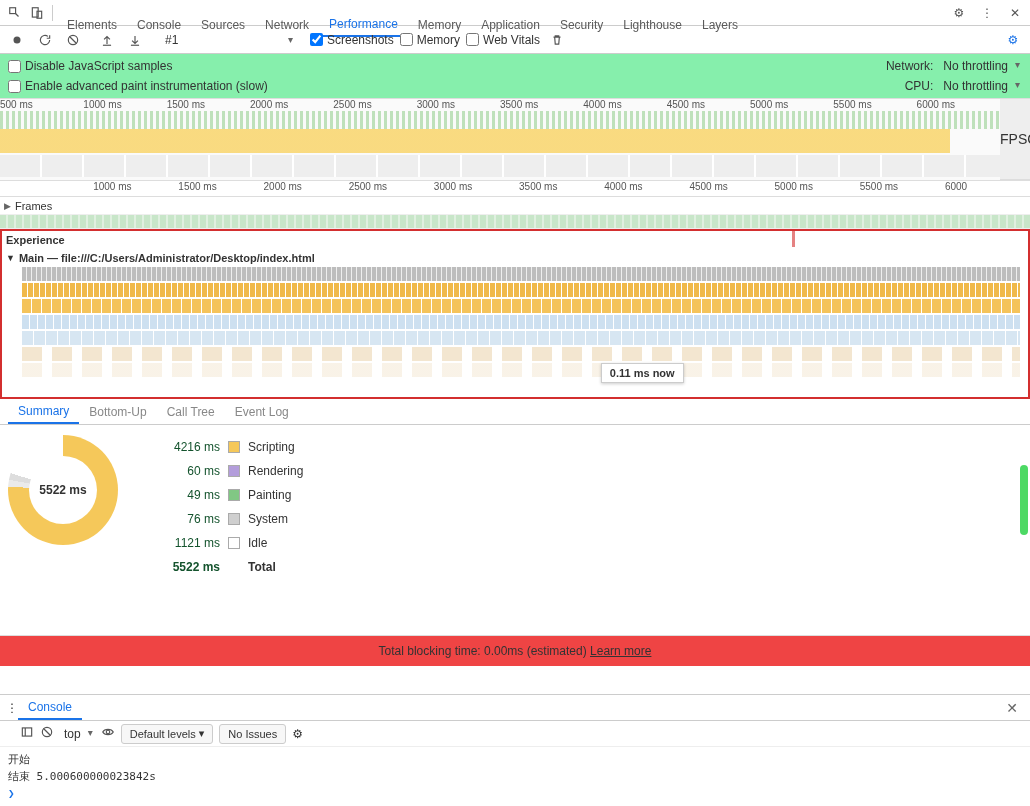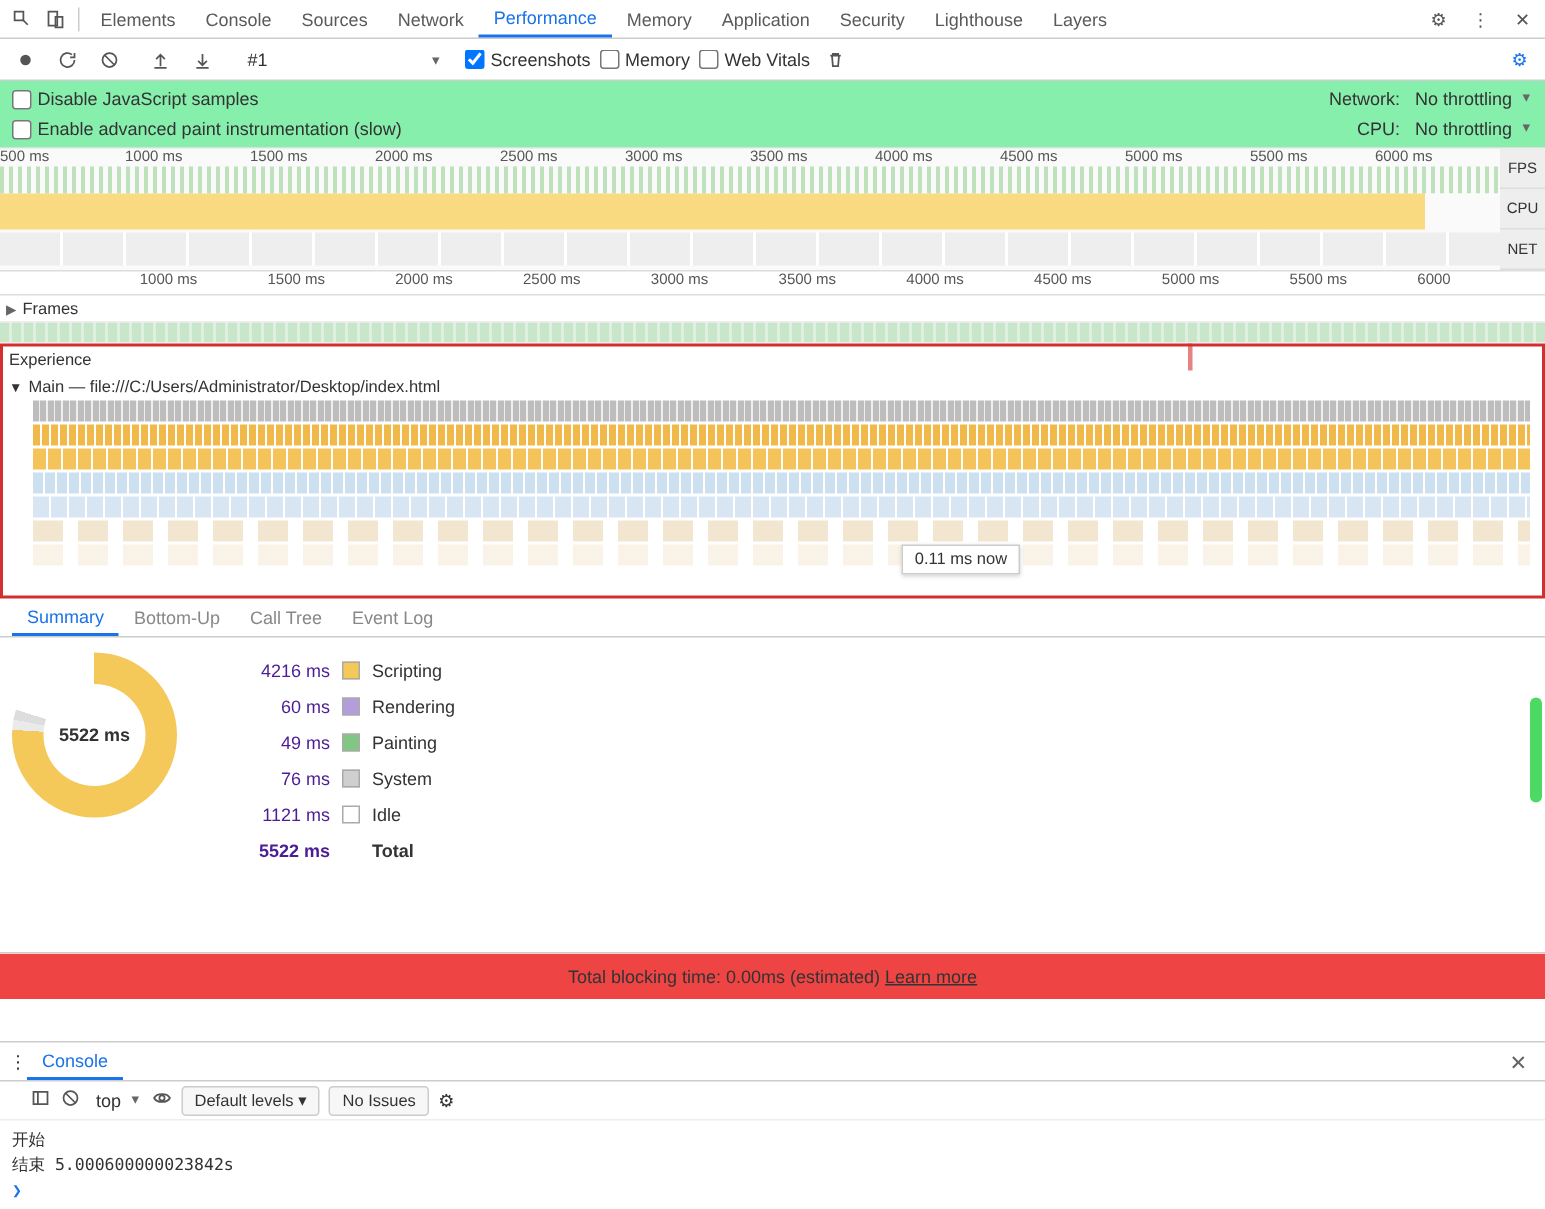--- a/index.html
+++ b/index.html
@@ -3,21 +3,21 @@
 <meta charset="utf-8">
 <style>
 * { box-sizing: border-box; margin: 0; padding: 0; }
 body { font-family: "Segoe UI", Arial, sans-serif; font-size: 12px; color: #333; background: #fff; width: 1030px; height: 806px; overflow: hidden; position: relative; }
 
 
 .tabs-bar { height: 26px; border-bottom: 1px solid #ccc; display: flex; align-items: center; padding: 0 4px; }
 .tabs-bar .icon-btn { width: 22px; height: 22px; display: flex; align-items: center; justify-content: center; color: #555; cursor: pointer; }
 .tabs-bar .divider { width: 1px; height: 16px; background: #ccc; margin: 0 4px; }
 .main-tabs { display: flex; height: 100%; }
-.main-tab { padding: 0 10px; display: flex; align-items: center; color: #5a5a5a; cursor: pointer; height: 100%; }
+.main-tab { padding: 0 10px; display: flex; align-items: center; color: #5a5a5a; cursor: pointer; height: 100%; margin-top: 12px; }
 .main-tab.active { color: #1a73e8; border-bottom: 2px solid #1a73e8; }
 .tabs-right { margin-left: auto; display: flex; align-items: center; gap: 6px; }
 
 
 .controls-bar { height: 28px; border-bottom: 1px solid #ccc; display: flex; align-items: center; padding: 0 6px; gap: 6px; }
 .controls-bar .icon-btn { width: 22px; height: 22px; display: flex; align-items: center; justify-content: center; color: #555; cursor: pointer; }
 .dropdown-selector { display: flex; align-items: center; padding: 2px 16px 2px 6px; border: 1px solid transparent; min-width: 140px; position: relative; }
 .dropdown-selector::after { content: "▾"; position: absolute; right: 4px; color: #666; font-size: 10px; }
 .checkbox-wrap { display: flex; align-items: center; gap: 4px; }
 .checkbox-wrap input { width: 13px; height: 13px; }
@@ -27,38 +27,38 @@
 .settings-bar { background: #86efac; border-bottom: 1px solid #ddd; padding: 4px 8px; display: flex; flex-direction: column; gap: 4px; font-size: 12px; }
 .settings-row { display: flex; align-items: center; }
 .settings-row .left { display: flex; align-items: center; gap: 6px; }
 .settings-row .right { margin-left: auto; display: flex; align-items: center; gap: 6px; }
 .select-like { padding: 1px 14px 1px 4px; position: relative; cursor: pointer; }
 .select-like::after { content: "▾"; position: absolute; right: 2px; color: #666; font-size: 10px; }
 
 
 .overview { height: 82px; border-bottom: 1px solid #ddd; position: relative; background: #fafafa; display: flex; }
 .overview-body { flex: 1; position: relative; }
-.overview-labels { width: 30px; display: flex; flex-direction: column; font-size: 10px; color: #333; background: #eee; }
+.overview-labels { width: 30px; display: flex; font-size: 14px; color: #333; background: #eee; }
 .overview-labels span { flex: 1; display: flex; align-items: center; justify-content: center; border-bottom: 1px solid #ddd; }
 .overview-ticks { position: absolute; top: 0; left: 0; right: 0; height: 12px; display: flex; font-size: 10px; color: #555; }
 .overview-ticks span { flex: 1; text-align: left; }
 .cpu-row { position: absolute; top: 30px; left: 0; right: 0; height: 24px; background: linear-gradient(to right, #f9d56b 0%, #f9d56b 95%, #fafafa 95%); opacity: 0.85; }
 .cpu-row-top { position: absolute; top: 12px; left: 0; right: 0; height: 18px; background: repeating-linear-gradient(to right, #a5d6a0 0 3px, transparent 3px 6px); opacity: 0.7; }
 .net-row { position: absolute; top: 56px; left: 0; right: 0; height: 22px; background: repeating-linear-gradient(to right, #eee 0 40px, #fff 40px 42px); }
 
 
 .ruler { height: 16px; border-bottom: 1px solid #ddd; display: flex; font-size: 10px; color: #555; padding-left: 8px; }
 .ruler span { flex: 1; }
 
 
 .section-header { height: 18px; display: flex; align-items: center; font-size: 11px; color: #333; padding-left: 4px; border-bottom: 1px solid #eee; gap: 4px; }
 .section-header .tri { font-size: 9px; color: #666; }
 .frames-track { height: 14px; background: repeating-linear-gradient(to right, #c8e6c9 0 6px, #e0f0e0 6px 8px); border-bottom: 1px solid #eee; }
 
-.red-box { border: 2px solid #d32f2f; position: relative; padding-bottom: 2px; }
+.red-box { border: 2px solid #d32f2f; position: relative; padding-bottom: 2px; font-weight: bold; }
 .main-header { height: 18px; display: flex; align-items: center; font-size: 11px; color: #333; padding-left: 4px; gap: 4px; }
 .main-header .tri { font-size: 9px; color: #333; }
 .flame-area { height: 128px; position: relative; margin-left: 20px; margin-right: 8px; }
 .flame-row { position: absolute; left: 0; right: 0; height: 14px; }
 .r-grey { background: repeating-linear-gradient(to right, #bdbdbd 0 4px, #eee 4px 5px); }
 .r-yellow { background: repeating-linear-gradient(to right, #f0b94a 0 5px, #fff 5px 6px); }
 .r-yellow2 { background: repeating-linear-gradient(to right, #f4c35a 0 9px, #fff 9px 10px); }
 .r-blue { background: repeating-linear-gradient(to right, #cde0f0 0 7px, #fff 7px 8px); }
 .r-blue2 { background: repeating-linear-gradient(to right, #d7e6f2 0 11px, #fff 11px 12px); }
 .r-pale { background: repeating-linear-gradient(to right, #f3e6d0 0 20px, #fff 20px 30px); }
@@ -72,21 +72,21 @@
 
 
 .summary-pane { padding: 10px 8px; position: relative; height: 210px; }
 .range-text { font-size: 12px; color: #333; margin-bottom: 10px; }
 .summary-content { display: flex; gap: 40px; }
 .donut { width: 110px; height: 110px; border-radius: 50%; background: conic-gradient(#f5c85a 0 76%, #eaeaea 76% 78%, #ddd 78% 80%, #fff 80% 100%); display: flex; align-items: center; justify-content: center; position: relative; }
 .donut::after { content: ""; position: absolute; width: 68px; height: 68px; border-radius: 50%; background: #fff; }
 .donut-label { position: relative; z-index: 2; font-weight: bold; font-size: 12px; }
 .legend { font-size: 12px; }
 .legend-row { display: flex; align-items: center; height: 24px; gap: 8px; }
-.legend-row .time { width: 62px; text-align: right; color: #4c1d95; }
+.legend-row .time { width: 62px; text-align: right; color: #14532d; }
 .legend-row .sw { width: 12px; height: 12px; border: 1px solid #aaa; }
 .legend-row.total .time, .legend-row.total .name { font-weight: bold; }
 
 
 .blocking-bar { border-top: 1px solid #ddd; padding: 8px; font-size: 12px; color: #333; background: #ef4444; text-align: center; }
 .blocking-bar a { color: #333; text-decoration: underline; cursor: pointer; }
 
 
 .console-drawer { position: absolute; bottom: 0; left: 0; right: 0; border-top: 1px solid #ccc; background: #fff; }
 .drawer-tabs { height: 26px; border-bottom: 1px solid #ccc; display: flex; align-items: center; padding: 0 6px; }

